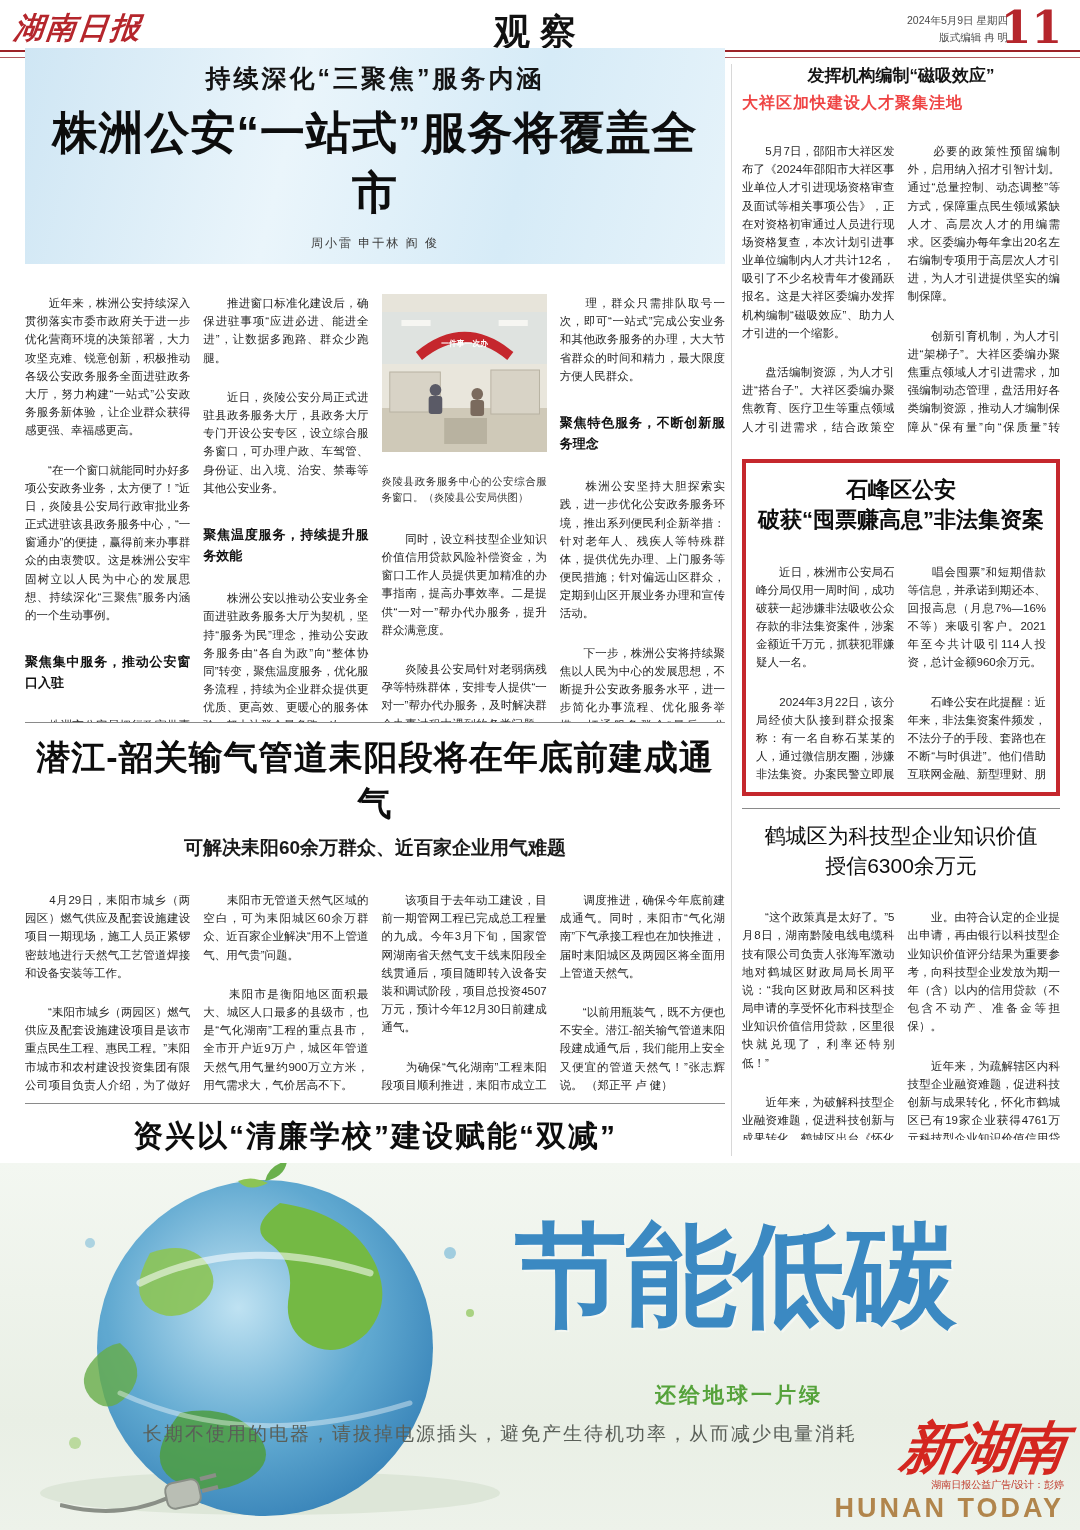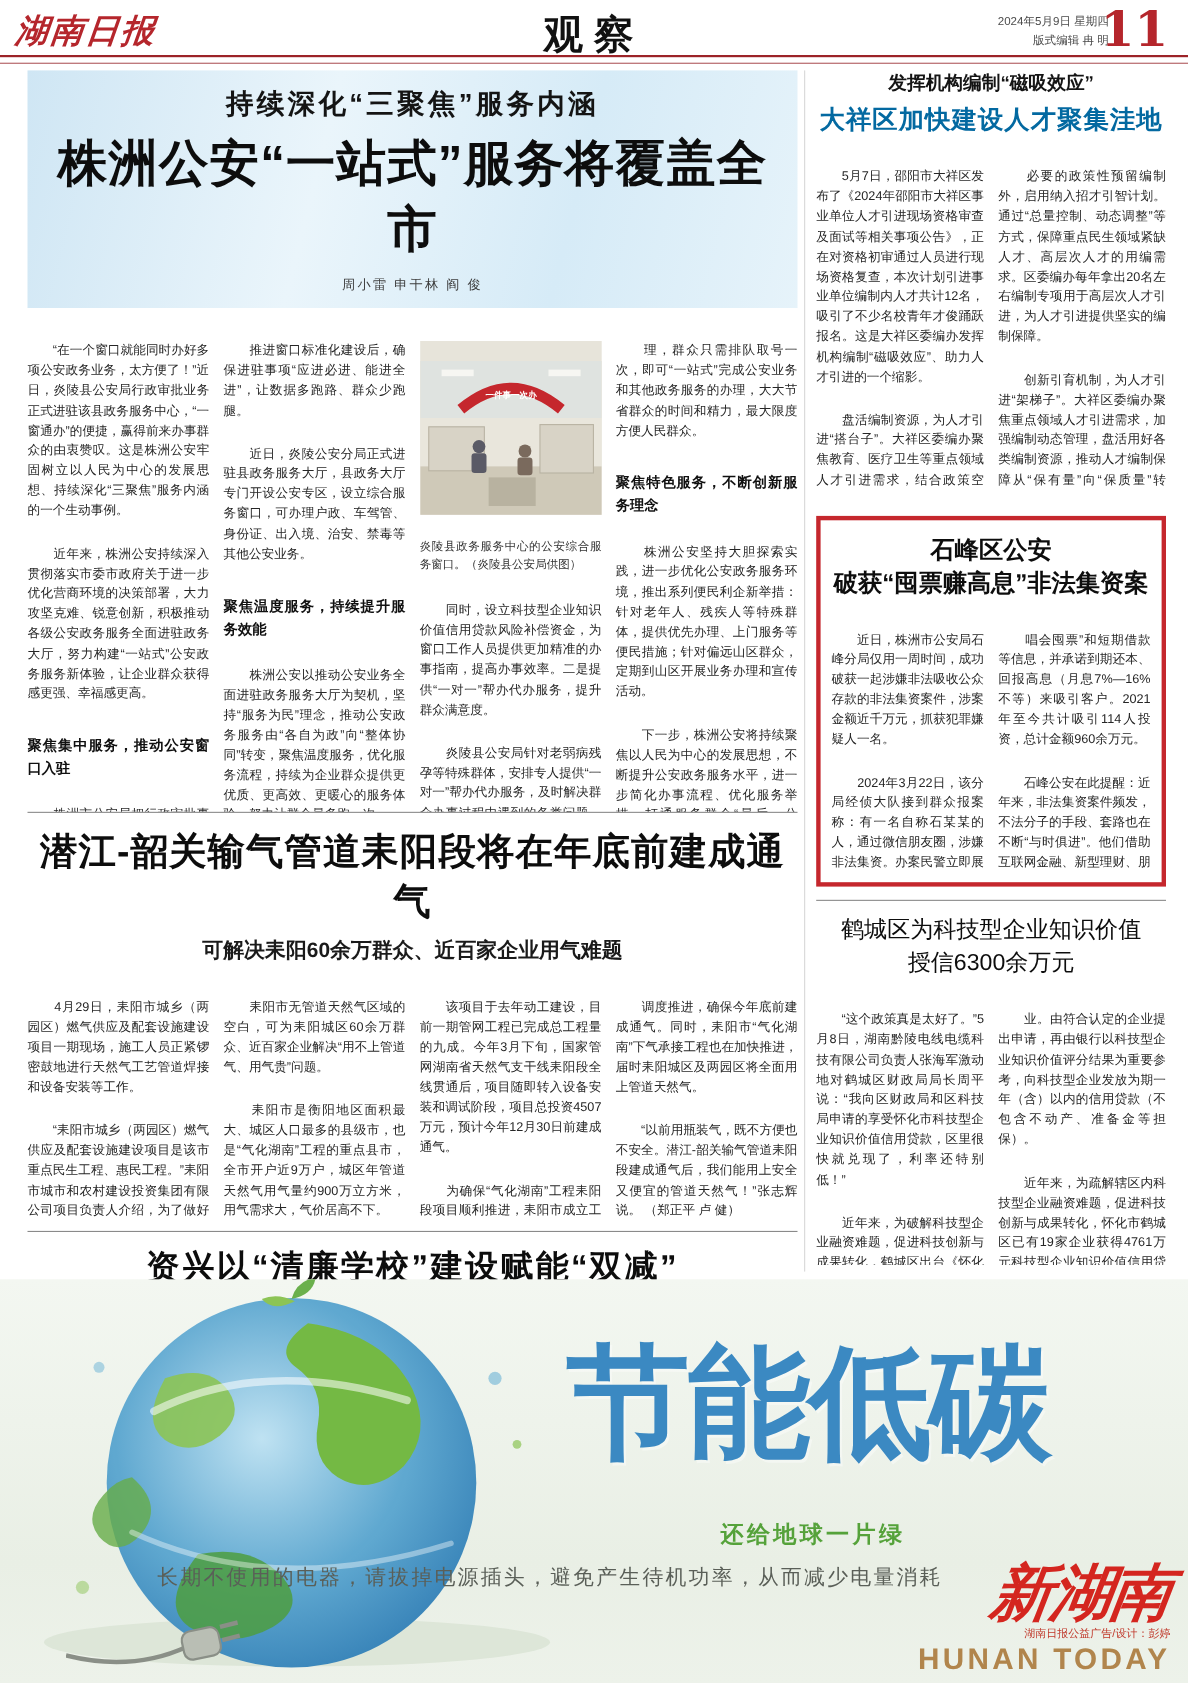--- a/index.html
+++ b/index.html
@@ -10,21 +10,21 @@
   .hd-rule{position:absolute;top:50px;left:0;width:1080px;height:5px;
            border-top:2px solid #9c2328;border-bottom:1px solid #b05a5e;}
   .masthead{position:absolute;left:14px;top:8px;font-size:30px;font-weight:900;font-style:italic;
             color:#b5262c;letter-spacing:2px;transform:skewX(-6deg);}
   .section{position:absolute;left:0;right:0;top:8px;text-align:center;font-size:36px;
            font-weight:900;letter-spacing:10px;color:#111;font-family:Liberation Serif, serif;}
   .hd-meta{position:absolute;right:72px;top:12px;text-align:right;font-size:10.5px;color:#4a4a4a;line-height:1.6;}
   .pagenum{position:absolute;right:18px;top:2px;font-family:"DejaVu Serif",serif;
            font-size:44px;font-weight:700;color:#b5262c;}
   
-  .leftcol{position:absolute;left:25px;top:64px;width:700px;}
+  .leftcol{position:absolute;left:25px;top:48px;width:700px;}
   .rightcol{position:absolute;left:742px;top:64px;width:318px;}
   .vdiv{position:absolute;left:731px;top:64px;height:1092px;width:0;border-left:1px solid #d8d8d8;}
   
   .cols{display:flex;gap:13px;}
   .col{flex:1;min-width:0;font-size:11.5px;line-height:1.58;text-align:justify;color:#262626;
        white-space:pre-line;}
   .subhead{font-size:13px;font-weight:900;color:#101010;margin:7px 0 5px;white-space:normal;}
   .para{margin:0 0 3px;}
   
   .hero{background:linear-gradient(104deg,#cfe6f4 0%,#eaf5fb 38%,#d6ebf7 70%,#e6f3fa 100%);
@@ -39,21 +39,21 @@
   .art2{border-top:1px solid #8a8a8a;margin-top:0;padding-top:12px;}
   .g-title{text-align:center;font-size:34px;font-weight:900;letter-spacing:1px;color:#0d0d0d;}
   .g-sub{text-align:center;font-size:19px;font-weight:700;color:#1a1a1a;margin-top:8px;}
   .g-cols{margin-top:12px;height:218px;overflow:hidden;}
   
   .art3{border-top:1px solid #8a8a8a;margin-top:12px;padding-top:12px;}
   .s-title{text-align:center;font-size:30px;font-weight:900;letter-spacing:2px;color:#0d0d0d;}
   .s-cols{margin-top:11px;height:118px;overflow:hidden;}
   
   .r-kicker{text-align:center;font-size:17px;font-weight:900;color:#141414;}
-  .r-title{text-align:center;font-size:23px;font-weight:900;color:#0369a1;margin-top:6px;letter-spacing:1px;}
+  .r-title{text-align:left;font-size:16px;font-weight:900;color:#ef4444;margin-top:6px;letter-spacing:1px;}
   .r1-cols{margin-top:10px;height:312px;overflow:hidden;}
   .redbox{border:4px solid #c5272d;margin-top:23px;padding:12px 10px 10px;}
   .rb-title{text-align:center;font-size:22px;font-weight:900;color:#0d0d0d;line-height:1.35;}
   .rb-cols{margin-top:10px;height:238px;overflow:hidden;}
   .r3{border-top:1px solid #8a8a8a;margin-top:12px;padding-top:12px;}
   .r3-title{text-align:center;font-size:21px;font-weight:400;color:#0d0d0d;line-height:1.4;}
   .r3-cols{margin-top:10px;height:250px;overflow:hidden;}
   .rcols .col,.r1-cols .col,.rb-cols .col,.r3-cols .col{font-size:11.5px;}
   
   .ad{position:absolute;left:0;top:1163px;width:1080px;height:367px;
@@ -90,22 +90,22 @@
   <div class="leftcol">
 
     <div>
       <div class="hero">
         <div class="kicker">持续深化“三聚焦”服务内涵</div>
         <div class="m-title">株洲公安“一站式”服务将覆盖全市</div>
         <div class="m-byline">周小雷 申干林 阎 俊</div>
       </div>
       <div class="cols m-cols">
         <div class="col">
+          <div class="para">　　近年来，株洲公安持续深入贯彻落实市委市政府关于进一步优化营商环境的决策部署，大力攻坚克难、锐意创新，积极推动各级公安政务服务全面进驻政务大厅，努力构建“一站式”公安政务服务新体验，让企业群众获得感更强、幸福感更高。</div>
           <div class="para">　　“在一个窗口就能同时办好多项公安政务业务，太方便了！”近日，炎陵县公安局行政审批业务正式进驻该县政务服务中心，“一窗通办”的便捷，赢得前来办事群众的由衷赞叹。这是株洲公安牢固树立以人民为中心的发展思想、持续深化“三聚焦”服务内涵的一个生动事例。</div>
-          <div class="para">　　近年来，株洲公安持续深入贯彻落实市委市政府关于进一步优化营商环境的决策部署，大力攻坚克难、锐意创新，积极推动各级公安政务服务全面进驻政务大厅，努力构建“一站式”公安政务服务新体验，让企业群众获得感更强、幸福感更高。</div>
           <div class="subhead">聚焦集中服务，推动公安窗口入驻</div>
           <div class="para">　　株洲市公安局把行政审批事项、与企业和群众生产生活密切相关的政务服务事项，多次专题研究取全市公安政务服务改革事项进行部署，研究解决重点难点问题，进一步整合警务资源，集中服务事项，推动全市各级公安政务服务窗口进驻当地政务大厅，统一设立公安综合服务窗口。</div>
         </div>
         <div class="col">
           <div class="para">　　推进窗口标准化建设后，确保进驻事项“应进必进、能进全进”，让数据多跑路、群众少跑腿。</div>
           <div class="para">　　近日，炎陵公安分局正式进驻县政务服务大厅，县政务大厅专门开设公安专区，设立综合服务窗口，可办理户政、车驾管、身份证、出入境、治安、禁毒等其他公安业务。</div>
           <div class="subhead">聚焦温度服务，持续提升服务效能</div>
           <div class="para">　　株洲公安以推动公安业务全面进驻政务服务大厅为契机，坚持“服务为民”理念，推动公安政务服务由“各自为政”向“整体协同”转变，聚焦温度服务，优化服务流程，持续为企业群众提供更优质、更高效、更暖心的服务体验，努力让群众最多跑一次。</div>
         </div>
         <div class="col">

